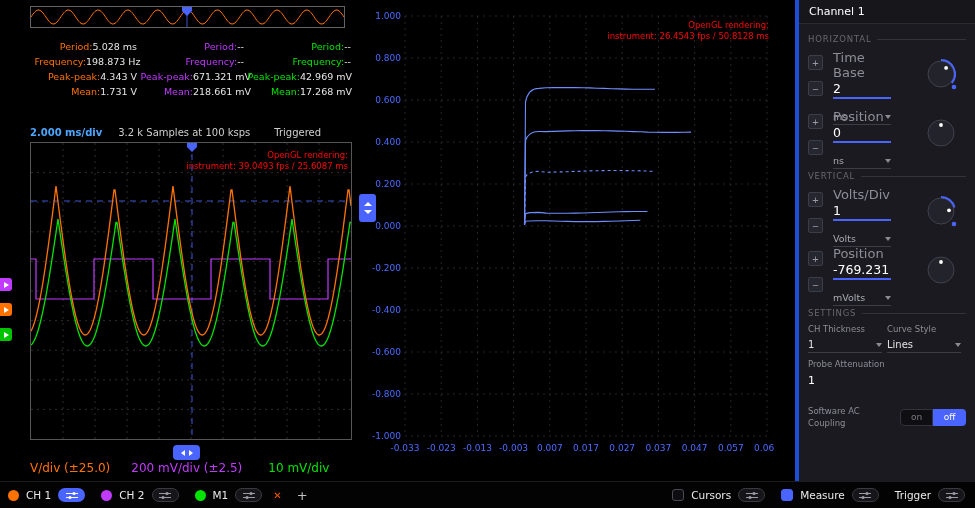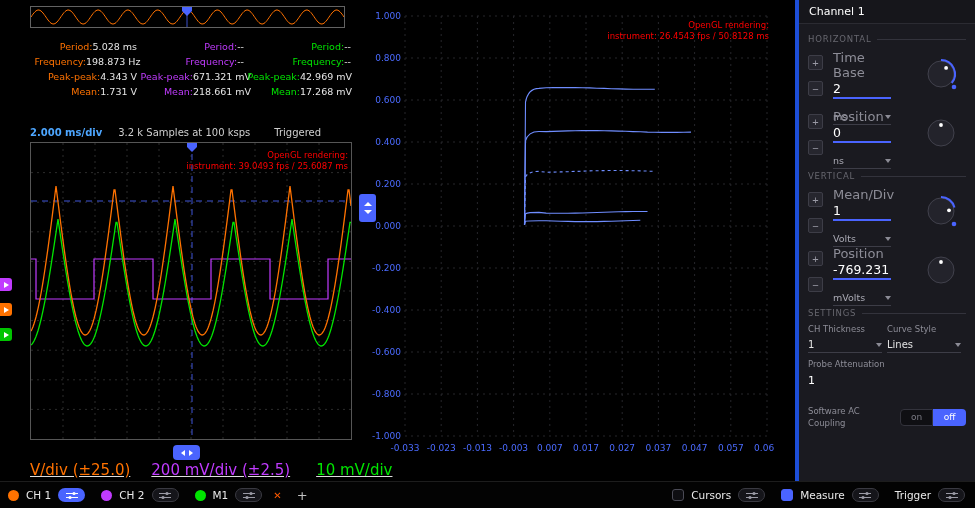--- a/index.html
+++ b/index.html
@@ -49,21 +49,21 @@
   .tri-up   { width:0;height:0;border-left:4px solid transparent;border-right:4px solid transparent;border-bottom:4px solid #fff; }
   .tri-down { width:0;height:0;border-left:4px solid transparent;border-right:4px solid transparent;border-top:4px solid #fff; }
 
   
   .pan-button { position:absolute; left:173px; top:445px; width:27px; height:15px; background:#4a64ff;
                 border-radius:4px; display:flex; align-items:center; justify-content:center; gap:4px; }
   .tri-left-s { width:0;height:0;border-top:3px solid transparent;border-bottom:3px solid transparent;border-right:4px solid #fff; }
   .tri-right-s{ width:0;height:0;border-top:3px solid transparent;border-bottom:3px solid transparent;border-left:4px solid #fff; }
 
   
-  .axis-labels { position:absolute; left:30px; top:461px; font-size:15px; display:flex; white-space:nowrap;text-decoration:underline; }
+  .axis-labels { position:absolute; left:30px; top:461px; font-size:12px; display:flex; white-space:nowrap; }
   .axis-ch2 { margin-left:21px; }
   .axis-m1  { margin-left:26px; }
 
   
   .xy-plot { position:absolute; left:370px; top:9px; width:405px; height:452px; }
   .xy-plot svg { position:absolute; inset:0; }
   .xy-plot svg text { font-family:"DejaVu Sans", sans-serif; }
   .xy-opengl { position:absolute; top:11px; right:6px; text-align:right; color:#ff0000;
                font-size:8.5px; line-height:11px; pointer-events:none; }
 
@@ -336,21 +336,21 @@
       <span>VERTICAL</span>
         <span class="rule"></span>
     </div>
 
     <div class="control-row">
       <div class="pm-col">
         <button class="pm">+</button>
         <button class="pm">−</button>
       </div>
       <div class="value-col">
-        <div class="ctl-label">Mean/Div</div>
+        <div class="ctl-label">Volts/Div</div>
         <div class="ctl-value">1</div>
         <div class="unit-select">
           <span>Volts</span>
             <span class="chev"></span>
         </div>
       </div>
       <div class="knob-wrap">
         <svg width="36" height="36">
           <circle cx="17" cy="17" r="13" fill="#23232b" stroke="#41414c"></circle>
           <path d="M17,3 A14 14 0 0 1 30.5,13.4" fill="none" stroke="#4a64ff" stroke-width="2"></path>

